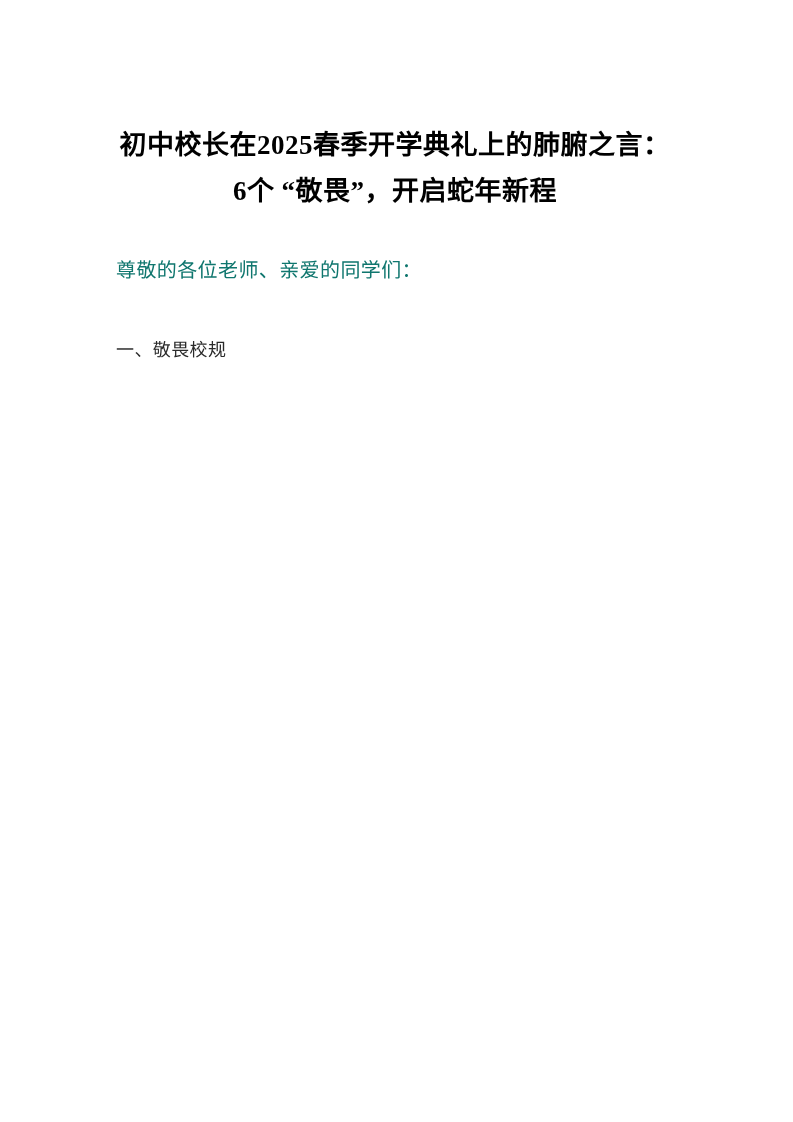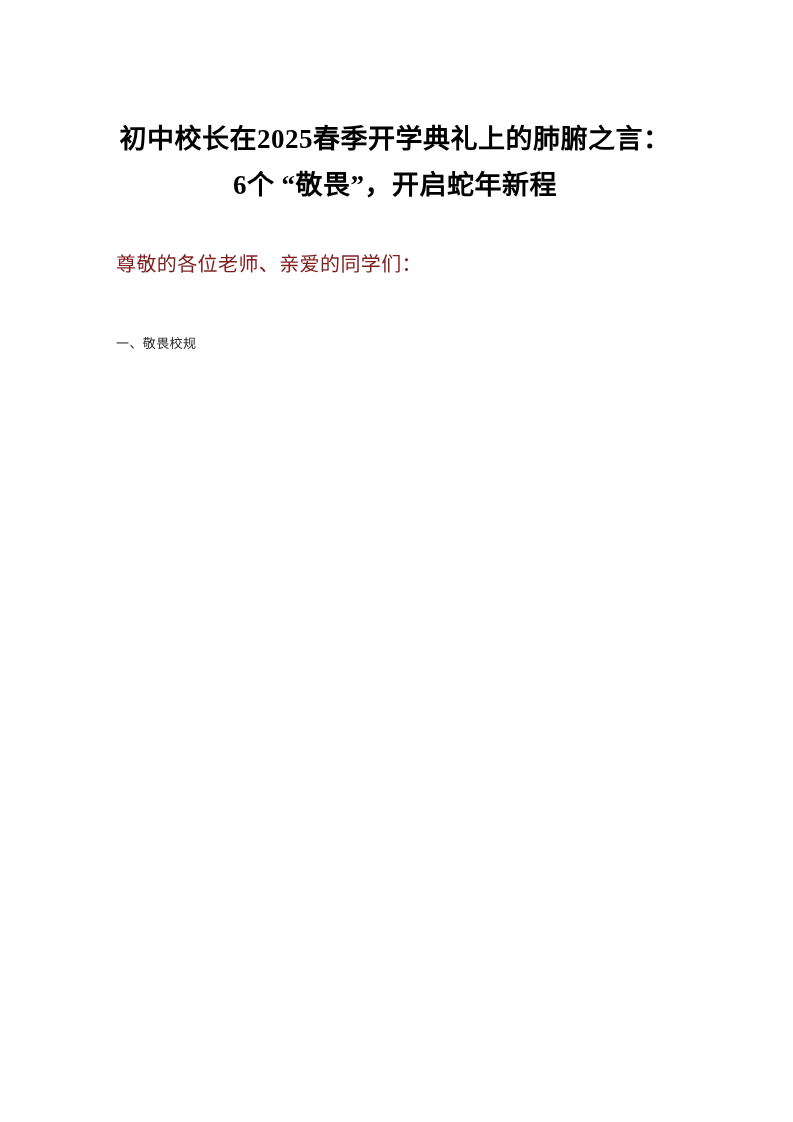--- a/index.html
+++ b/index.html
@@ -15,21 +15,21 @@
     background: #ffffff;
     margin: 0 auto;
     overflow: hidden;
     box-sizing: border-box;
     font-family: "Liberation Serif", "DejaVu Serif", serif;
   }
 
   .doc-body {
     position: absolute;
     left: 116px;
-    top: 116px;
+    top: 122px;
     width: 558px;
   }
 
   .doc-title {
     font-size: 27px;
     line-height: 46px;
     font-weight: bold;
     color: #000000;
     text-align: center;
     letter-spacing: 0.5px;
@@ -38,33 +38,33 @@
     padding: 0 2px;
   }
 
   .spacer-after-title {
     height: 36px;
   }
 
   .para {
     font-size: 20px;
     line-height: 40px;
-    color: #7f1d1d;
+    color: #0f766e;
     text-align: justify;
     text-justify: inter-ideograph;
     letter-spacing: 0.4px;
     margin: 0;
   }
 
   .para + .para {
     margin-top: 40px;
   }
 
   .heading {
-    font-size: 13px;
+    font-size: 18px;
     line-height: 40px;
     color: #2a2a2a;
     letter-spacing: 0.4px;
     margin: 40px 0 0 0;
     text-align: left;
   }
 </style>
 </head>
 <body>
 

